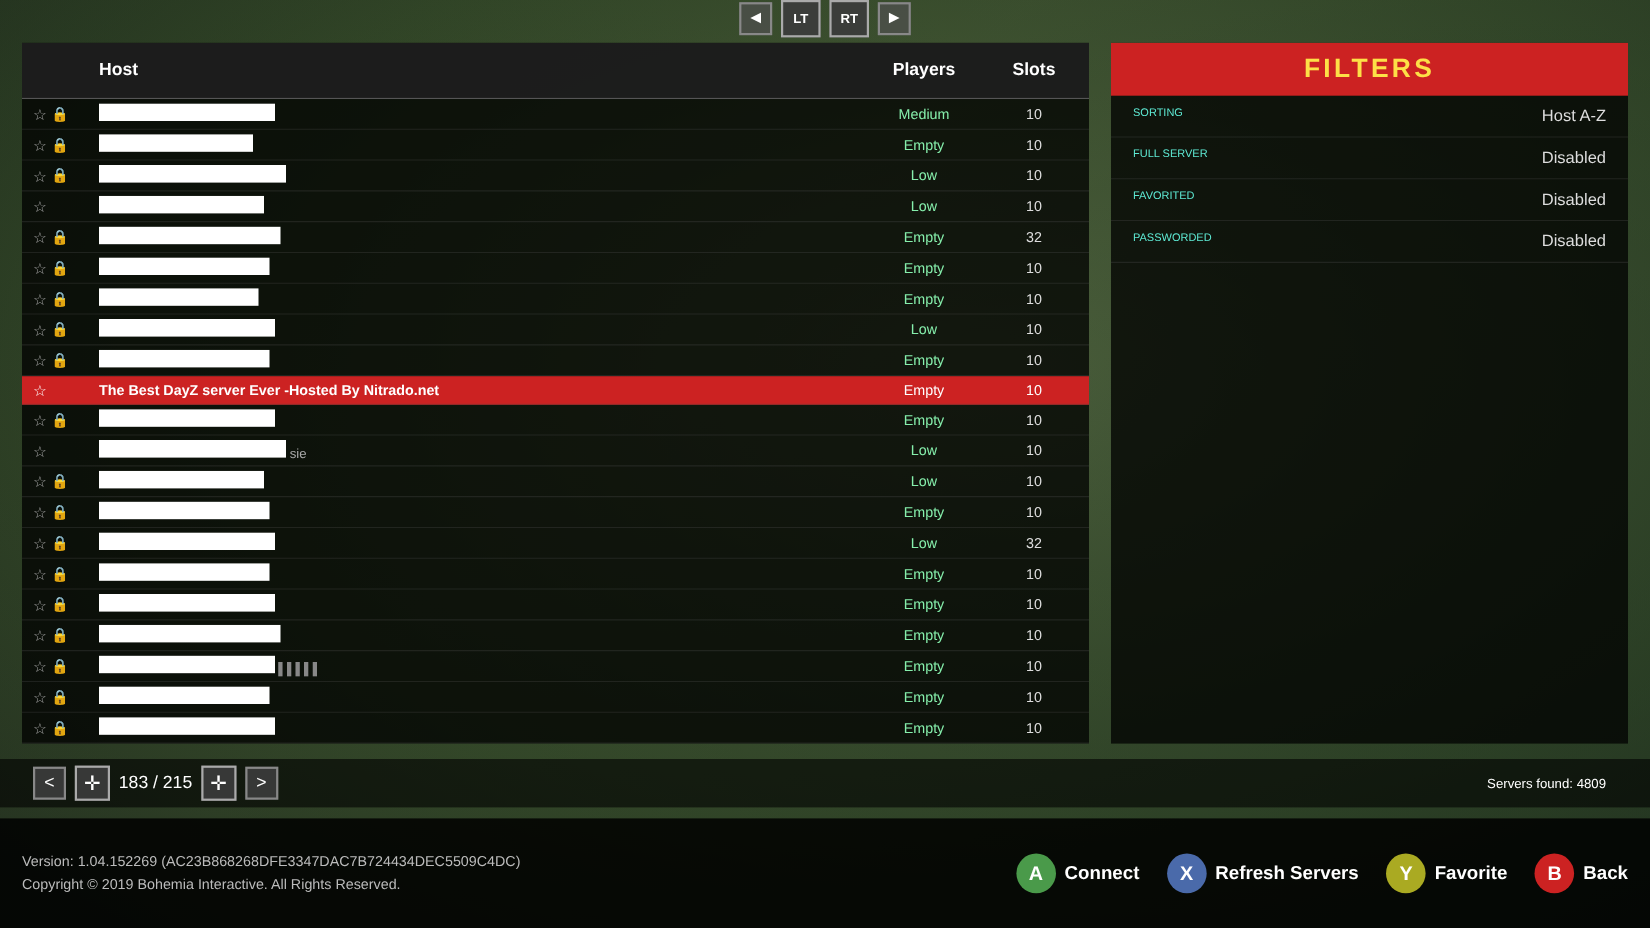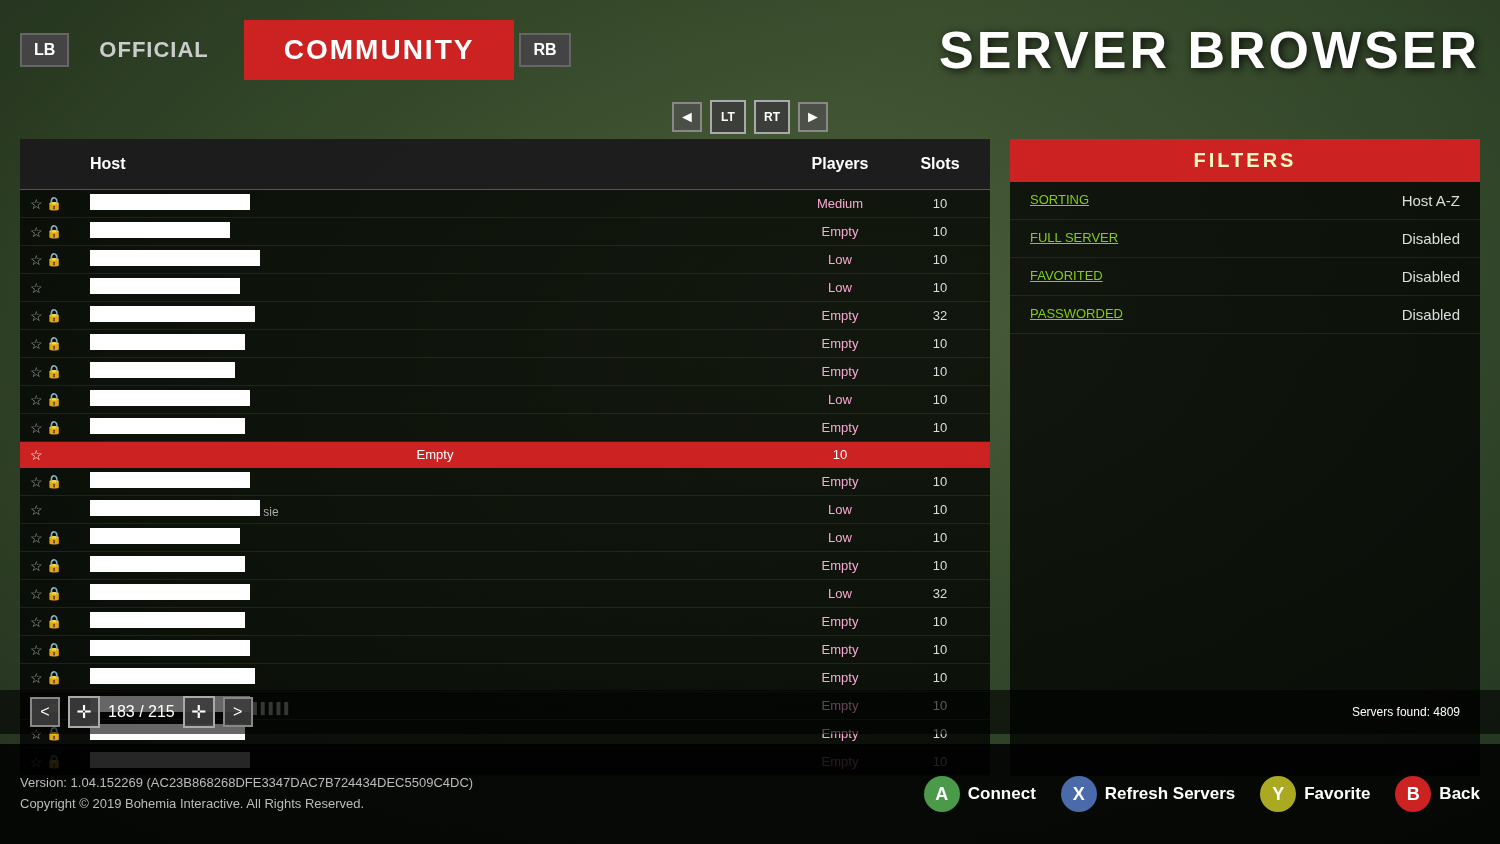--- a/index.html
+++ b/index.html
@@ -177,21 +177,21 @@
     }
 
     .row-text {
       color: #ddd;
       font-size: 13px;
       white-space: nowrap;
       overflow: hidden;
       text-overflow: ellipsis;
     }
     .row-players {
-      color: #f9a8d4;
+      color: #86efac;
       font-size: 13px;
       text-align: center;
     }
     .row-slots {
       color: #ddd;
       font-size: 13px;
       text-align: center;
     }
 
     .white-block {
@@ -204,36 +204,35 @@
       flex: 1;
       background: rgba(0,0,0,0.75);
     }
 
     .filters-header {
       background: #cc2222;
       padding: 10px 20px;
       text-align: center;
     }
     .filters-header span {
-      color: #fef9c3;
-      font-size: 20px;
+      color: #fde047;
+      font-size: 24px;
       font-weight: bold;
       letter-spacing: 3px;
     }
 
     .filter-row {
       display: flex;
       justify-content: space-between;
       padding: 10px 20px;
       border-bottom: 1px solid rgba(80,80,80,0.3);
     }
     .filter-label {
-      color: #84cc16;
-      font-size: 13px;
-      text-decoration: underline;
+      color: #5eead4;
+      font-size: 10px;
     }
     .filter-value {
       color: #ddd;
       font-size: 15px;
     }
 
     
     .bottom-bar {
       position: absolute;
       bottom: 0;
@@ -336,27 +335,20 @@
     .btn-x { background: #4a6aaa; }
     .btn-y { background: #aaaa22; }
     .btn-b { background: #cc2222; }
   </style>
 </head>
 <body>
 
 <div class="bg"></div>
 <div class="ui-layer">
 
-  <div class="top-bar">
-    <button class="btn-lb">LB</button>
-    <button class="tab-official">OFFICIAL</button>
-    <button class="tab-community">COMMUNITY</button>
-    <button class="btn-rb">RB</button>
-    <div class="title-server-browser">SERVER BROWSER</div>
-  </div>
 
   <div class="page-nav">
     <div class="page-nav-btn">◄</div>
     <div class="page-nav-icon">LT</div>
     <div class="page-nav-icon">RT</div>
     <div class="page-nav-btn">►</div>
   </div>
 
   <div class="main-content">
 
@@ -454,20 +446,21 @@
         </div>
         <div class="row-text"><span class="white-block" style="width:155px;height:16px;display:inline-block;"></span></div>
         <div class="row-players">Empty</div>
         <div class="row-slots">10</div>
       </div>
 
       <div class="server-row selected">
         <div class="row-icons">
           <span class="star-icon" style="color:#fff;">☆</span>
         </div>
+        <div class="row-text" style="color:#fff;font-weight:bold;">The Best DayZ server Ever -Hosted By Nitrado.net</div>
         <div class="row-players" style="color:#fff;">Empty</div>
         <div class="row-slots" style="color:#fff;">10</div>
       </div>
 
       <div class="server-row">
         <div class="row-icons">
           <span class="star-icon">☆</span>
           <span class="lock-icon">🔒</span>
         </div>
         <div class="row-text"><span class="white-block" style="width:160px;height:16px;display:inline-block;"></span></div>

